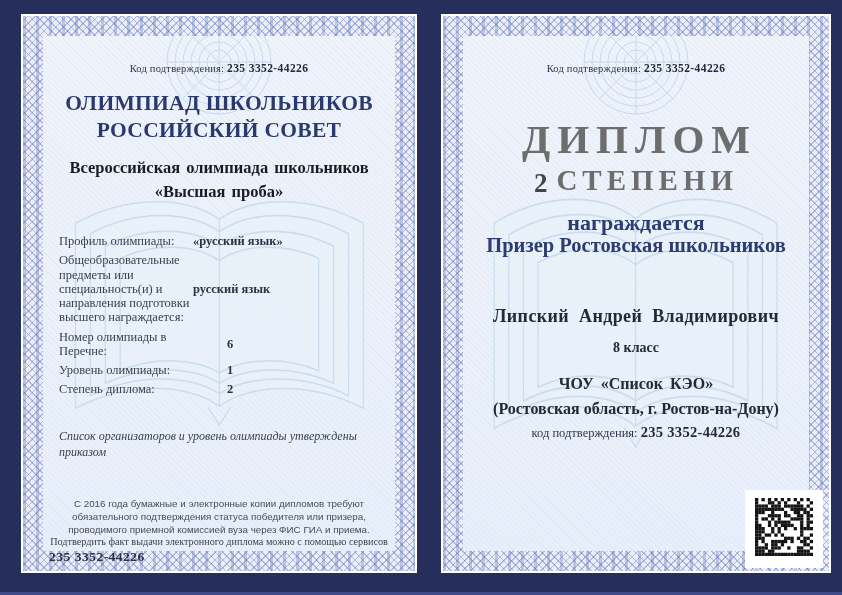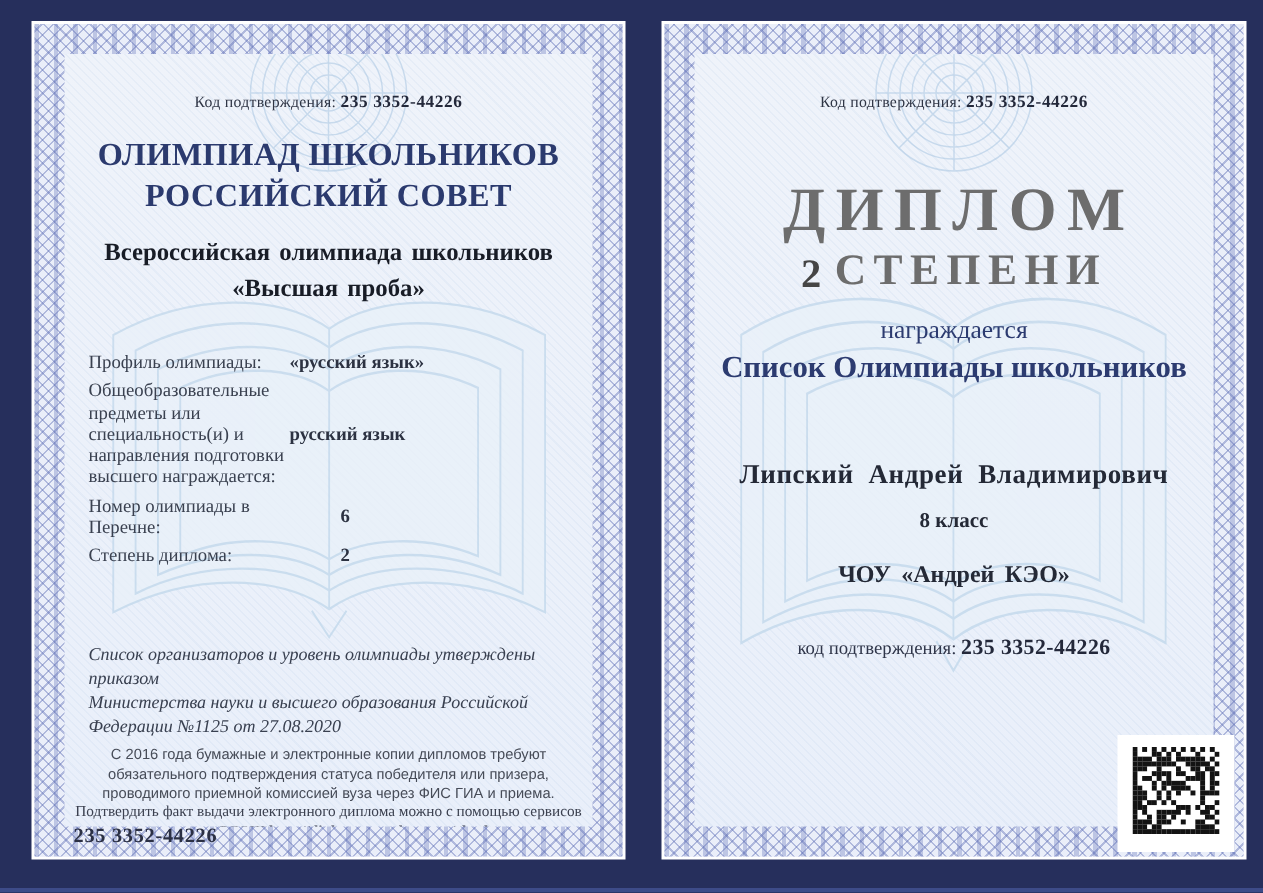--- a/index.html
+++ b/index.html
@@ -89,21 +89,21 @@
 
   
   .center-block { position:absolute; left:0; right:0; text-align:center;margin-top:42px; }
   .diploma-title {
     top:40px; font-size:41px; line-height:1.05; font-weight:bold;
     color:#6d6d6d; letter-spacing:7px; text-indent:7px;
   }
   .degree-line { top:86px; }
   .degree-line .num  { font-size:27px; font-weight:bold; color:#454545; vertical-align:-2px; margin-right:9px; }
   .degree-line .word { font-size:29px; font-weight:bold; color:#6d6d6d; letter-spacing:5px; }
-  .awarded    { top:132px; font-size:17px;   font-weight:normal; color:#2c3b70; }
+  .awarded    { top:132px; font-size:22px;   font-weight:bold; color:#2c3b70; }
   .status     { top:156px; font-size:20.5px; font-weight:bold; color:#2c3b70; }
   .recipient  { top:228px; font-size:18px;   font-weight:bold; color:#242936; word-spacing:5px; letter-spacing:0.4px; }
   .grade      { top:262px; font-size:14px;   font-weight:bold; color:#242936; }
   .school     { top:297px; font-size:16px;   font-weight:bold; color:#242936; word-spacing:3px; }
   .school-loc { top:322px; font-size:16px;   font-weight:bold; color:#242936; }
   .bottom-code{ top:346px; font-size:12.5px; color:#30364a; }
   .bottom-code b { font-size:14.5px; color:#23283a; letter-spacing:0.3px; }
 
   .dm-box {
     position:absolute; right:8px; bottom:5px; z-index:3;
@@ -164,28 +164,31 @@
         </div>
         <div class="frow narrow">
           <span class="flabel">Общеобразовательные предметы или специальность(и) и направления подготовки высшего награждается:</span>
           <span class="fval vcenter">русский язык</span>
         </div>
         <div class="frow wide">
           <span class="flabel" style="max-width:120px;">Номер олимпиады в Перечне:</span>
           <span class="fval vcenter">6</span>
         </div>
         <div class="frow wide">
+          <span class="flabel">Уровень олимпиады:</span>
+          <span class="fval">1</span>
+        </div>
+        <div class="frow wide">
           <span class="flabel">Степень диплома:</span>
           <span class="fval">2</span>
         </div>
       </div>
 
       <div class="decree">
         <div>Список организаторов и уровень олимпиады утверждены приказом</div>
-        <div>Министерства науки и высшего образования Российской Федерации №1125 от 27.08.2020</div>
       </div>
 
       <div class="fine-print">
         <span>С 2016 года бумажные и электронные копии дипломов требуют обязательного подтверждения статуса победителя или призера, проводимого приемной комиссией вуза через ФИС ГИА и приема.</span>
         <span class="svc"><span>Подтвердить факт выдачи электронного диплома можно с помощью сервисов портала РСОШ </span><a href="#">http://diploma.rsr-olymp.ru/check</a></span>
       </div>
     </div>
   </div>
   <div class="footer-code">235 3352-44226</div>
 </div>
@@ -226,24 +229,25 @@
         <b>235 3352-44226</b>
       </div>
 
       <div class="center-block diploma-title">ДИПЛОМ</div>
 
       <div class="center-block degree-line">
         <span class="num">2</span><span class="word">СТЕПЕНИ</span>
       </div>
 
       <div class="center-block awarded">награждается</div>
-      <div class="center-block status">Список Олимпиады школьников</div>
+      <div class="center-block status">Призер Ростовская школьников</div>
       <div class="center-block recipient">Липский Андрей Владимирович</div>
       <div class="center-block grade">8 класс</div>
-      <div class="center-block school">ЧОУ «Андрей КЭО»</div>
+      <div class="center-block school">ЧОУ «Список КЭО»</div>
+      <div class="center-block school-loc">(Ростовская область, г. Ростов-на-Дону)</div>
 
       <div class="center-block bottom-code">
         <span>код подтверждения:</span>
         <b>235 3352-44226</b>
       </div>
     </div>
   </div>
 
   <div class="dm-box">
     <div id="dm-target"><svg width="58" height="58" viewBox="0 0 58 58">

